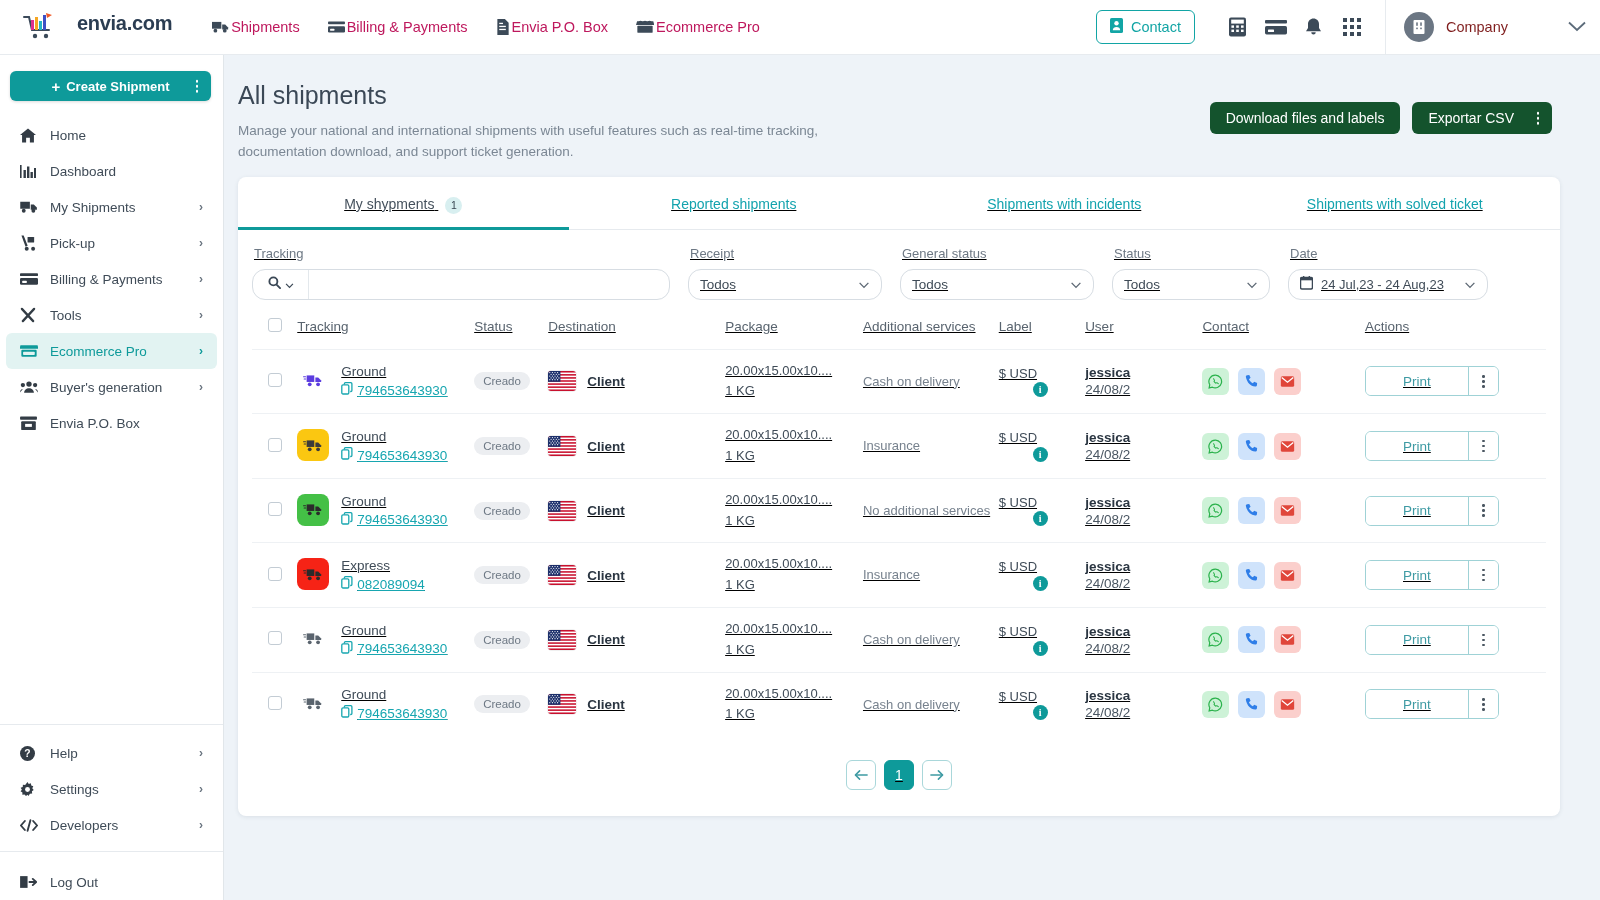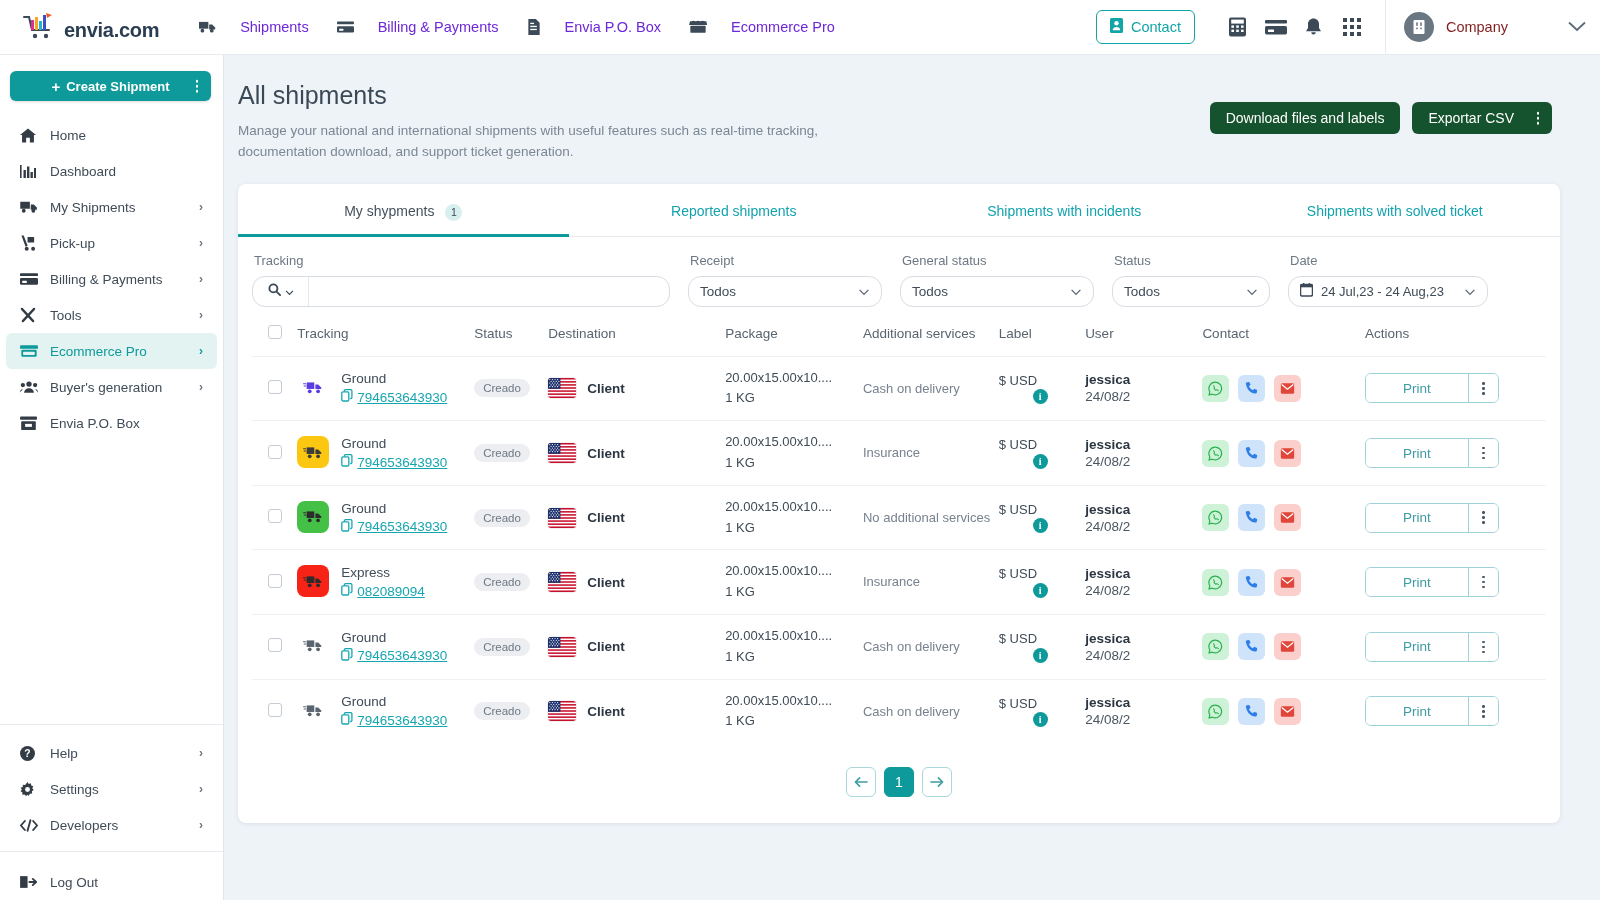--- a/index.html
+++ b/index.html
@@ -10,25 +10,25 @@
     overflow: hidden;
   }
   .app { position: relative; width: 1600px; height: 900px; background:#eef3f8; }
 
   
   .topnav {
     position: absolute; top:0; left:0; width:1600px; height:55px;
     background:#fff; display:flex; align-items:center;
     border-bottom:1px solid #e7ebef; z-index:20;
   }
-  .logo-wrap { display:flex; align-items:flex-end; margin-left:22px; gap:8px; }
+  .logo-wrap { display:flex; align-items:flex-start; margin-left:22px; gap:21px; }
   .logo-mark { width:34px; height:30px; position:relative; }
   .logo-text { font-size:20px; font-weight:700; color:#2b3d52; letter-spacing:-0.3px; }
   .topnav-links { display:flex; align-items:center; gap:28px; margin-left:40px; }
-  .tn-link { display:flex; align-items:center; gap:24px; color:#6d28d9; font-size:14.5px; cursor:pointer; }
+  .tn-link { display:flex; align-items:center; gap:2px; color:#be185d; font-size:14.5px; cursor:pointer; }
   .tn-link .ic { color:#3c4a58; display:flex; align-items:center; }
 
   .topnav-right { margin-left:auto; display:flex; align-items:center; gap:0; }
   .contact-btn {
     display:flex; align-items:center; gap:7px;
     border:1.5px solid #12a5a5; color:#12a5a5; background:#fff;
     border-radius:6px; padding:7px 13px; font-size:14.5px; cursor:pointer;
     margin-right:24px;
   }
   .tn-icon { width:38px; height:38px; display:flex; align-items:center; justify-content:center;
@@ -80,22 +80,22 @@
   .page-sub { margin-top:11px; font-size:13.5px; color:#7b8794; line-height:1.55; max-width:640px; }
   .head-actions { position:absolute; right:48px; top:47px; display:flex; gap:12px; }
   .btn-teal { background:#14532d; color:#fff; border:none; border-radius:6px;
               padding:0 16px; height:32px; font-size:14px; cursor:pointer;
               display:flex; align-items:center; font-family:inherit; }
   .btn-teal.with-kebab { padding-right:38px; position:relative; }
   .btn-teal .kebab2 { position:absolute; right:13px; top:50%; transform:translateY(-50%);
                       line-height:4px; font-size:11px; }
 
   
-  .card { margin:21px 40px 0 14px; background:#fff; border-radius:8px;
-          box-shadow:0 1px 4px rgba(40,60,80,0.10); }
+  .card { margin:14px 40px 0 14px; background:#fff; border-radius:8px;
+          box-shadow:0 1px 4px rgba(40,60,80,0.10);text-decoration:underline; }
   .tabs { display:flex; border-bottom:1px solid #e6eaee; }
   .tab { flex:1; text-align:center; padding:19px 0 15px 0; font-size:14px;
          color:#13a3ae; cursor:pointer; position:relative; }
   .tab.active { color:#44505c; }
   .tab.active::after { content:""; position:absolute; left:0; right:0; bottom:-1px;
                         height:3px; background:#0e9a9a; }
   .tab-badge { display:inline-flex; align-items:center; justify-content:center;
                width:17px; height:17px; border-radius:50%; background:#d8eff0;
                color:#3a4752; font-size:10.5px; margin-left:7px; vertical-align:middle; }
 

